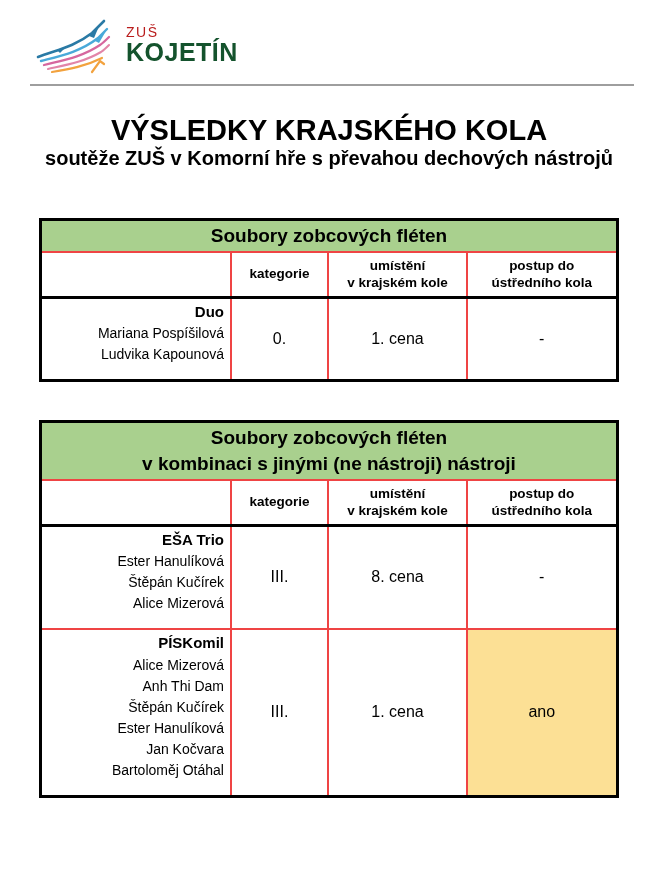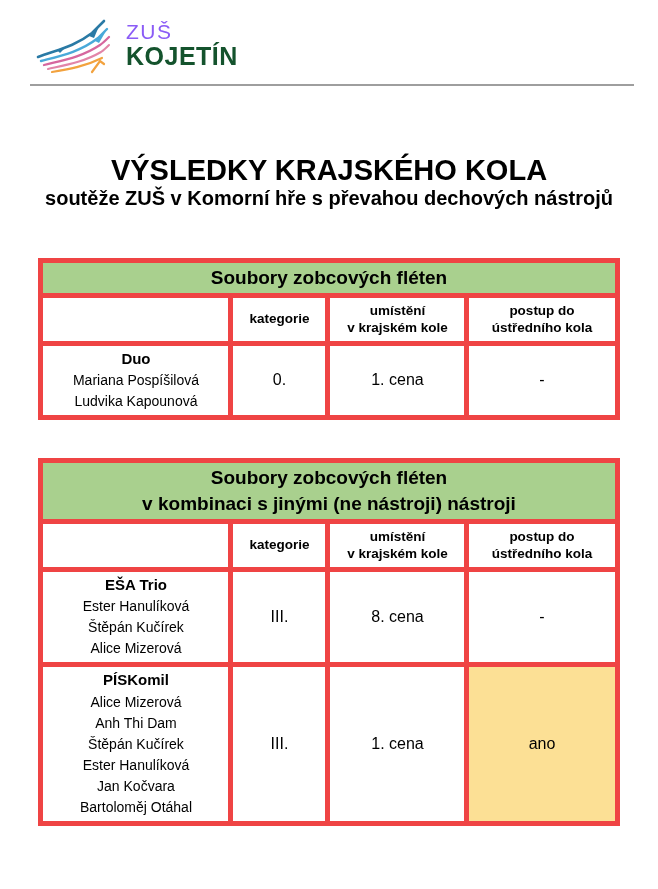--- a/index.html
+++ b/index.html
@@ -16,39 +16,39 @@
   
   .logo-row {
     display: flex;
     align-items: center;
     gap: 8px;
     padding: 16px 0 0 34px;
   }
   .logo-mark { width: 84px; height: 58px; flex: 0 0 auto; }
   .logo-text { display: flex; flex-direction: column; line-height: 1.05; }
   .logo-zus {
-    font-size: 21px;
-    color: #8b5cf6;
+    font-size: 14px;
+    color: #b91c1c;
     letter-spacing: 1.5px;
     font-weight: 400;
   }
   .logo-kojetin {
     font-size: 25px;
     color: #14532d;
     font-weight: 700;
     letter-spacing: 0.5px;
   }
   .rule {
     height: 2px;
     background: #9e9e9e;
     margin: 10px 24px 0 30px;
   }
   
   .title {
-    margin-top: 68px;
+    margin-top: 28px;
     text-align: center;
     font-size: 29px;
     font-weight: 700;
     letter-spacing: 0px;
   }
   .subtitle {
     margin-top: 0;
     text-align: center;
     font-size: 20px;
     font-weight: 700;
@@ -57,21 +57,21 @@
   table.results {
     border-collapse: collapse;
     table-layout: fixed;
     width: 576px;
     margin: 0 auto;
     border: 3px solid #000;
   }
   table.results.t1 { margin-top: 48px; }
   table.results.t2 { margin-top: 38px; }
   table.results th, table.results td {
-    border: 5px solid #ef4444;
+    border: 2px solid #ef4444;
   }
   col.c-names  { width: 190px; }
   col.c-kat    { width: 97px;  }
   col.c-umist  { width: 139px; }
   col.c-postup { width: 150px; }
 
   tr.title-row th {
     font-size: 19px;
     font-weight: 700;
     text-align: center;
@@ -85,23 +85,23 @@
     line-height: 1.3;
     padding: 4px 2px;
     border-bottom: 3px solid #000;
     background: #fff;
   }
   tr.cols-row { height: 44px; }
   tr.t1-title { height: 29px; }
   tr.t2-title { height: 57px; }
 
   td.names {
-    text-align: center;
+    text-align: right;
     vertical-align: top;
-    padding: 2px 6px 3px 6px;
+    padding: 2px 6px 14px 6px;
     font-size: 14px;
     line-height: 1.5;
     margin-top: 16px;
   }
   td.names .ensemble {
     font-weight: 700;
     font-size: 15px;
   }
   td.cell-center {
     text-align: center;

